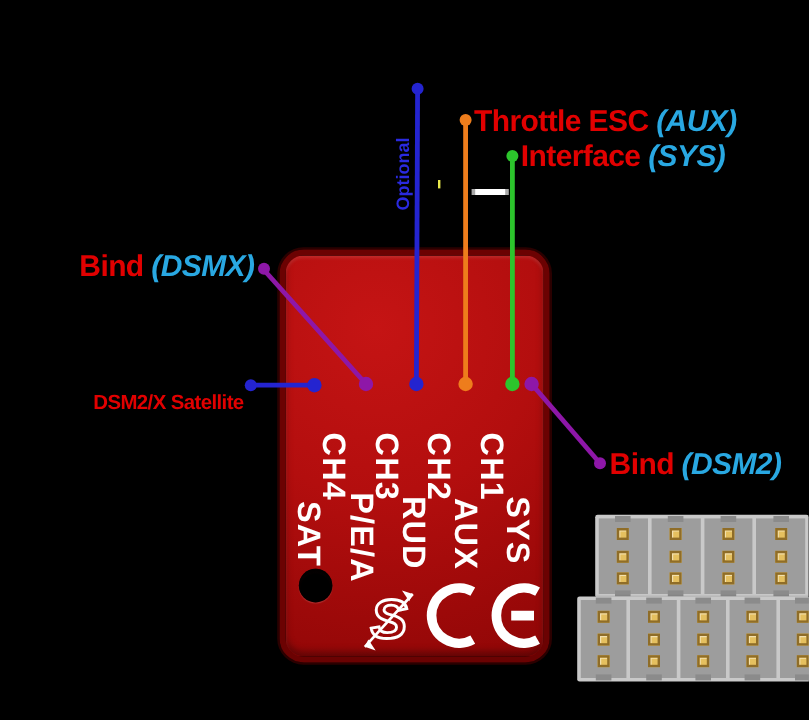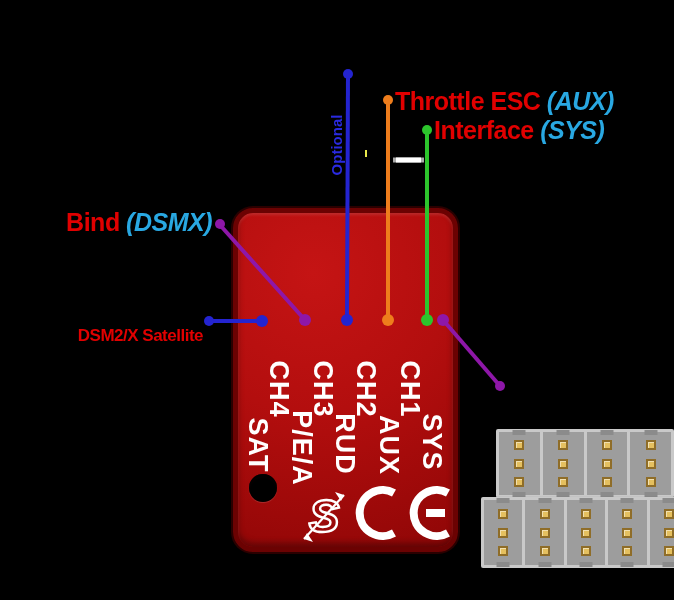--- a/index.html
+++ b/index.html
@@ -206,16 +206,20 @@
 
   <div class="callout" style="left:434px;top:117px;">
     <span class="lbl-red">Interface</span>
     <span class="lbl-cyan">(SYS)</span>
   </div>
 
   <div class="callout" style="right:471px;top:307px;font-size:17px;margin-top:16px;">
     <span class="lbl-red">DSM2/X Satellite</span>
   </div>
 
+  <div class="callout" style="left:508px;top:374px;">
+    <span class="lbl-red">Bind</span>
+    <span class="lbl-cyan">(DSM2)</span>
+  </div>
 
   <div class="optional">Optional</div>
 
 </div>
 
 </body></html>

